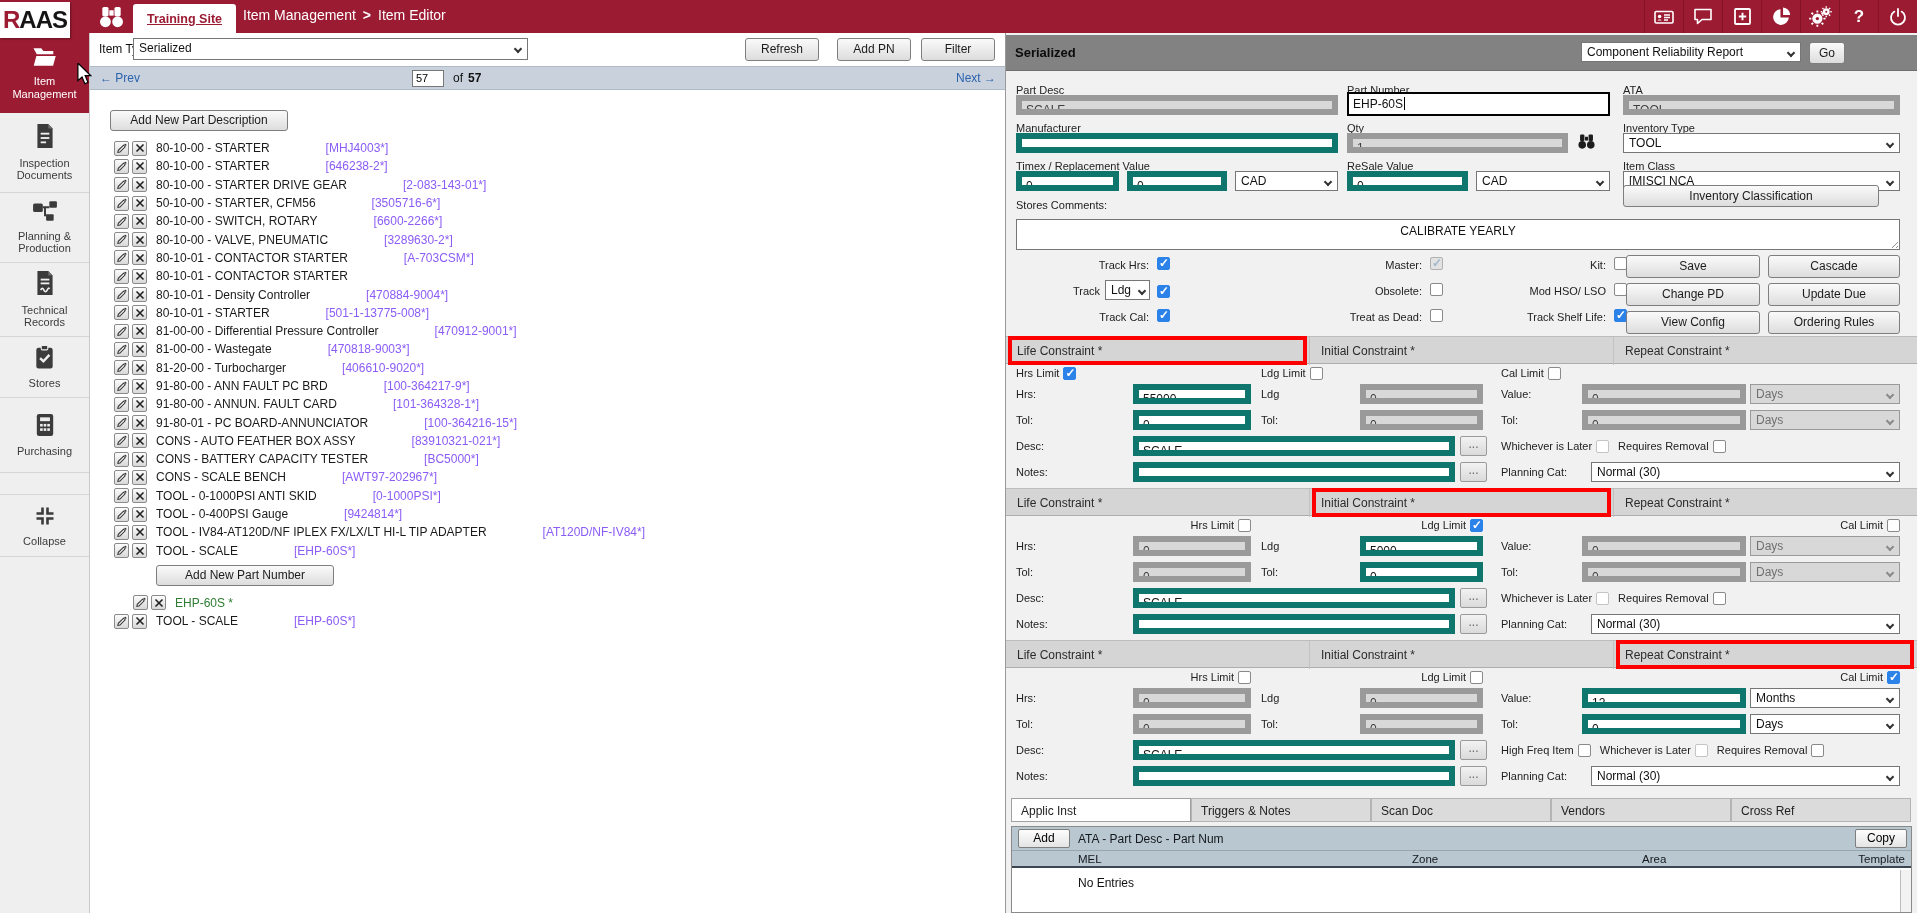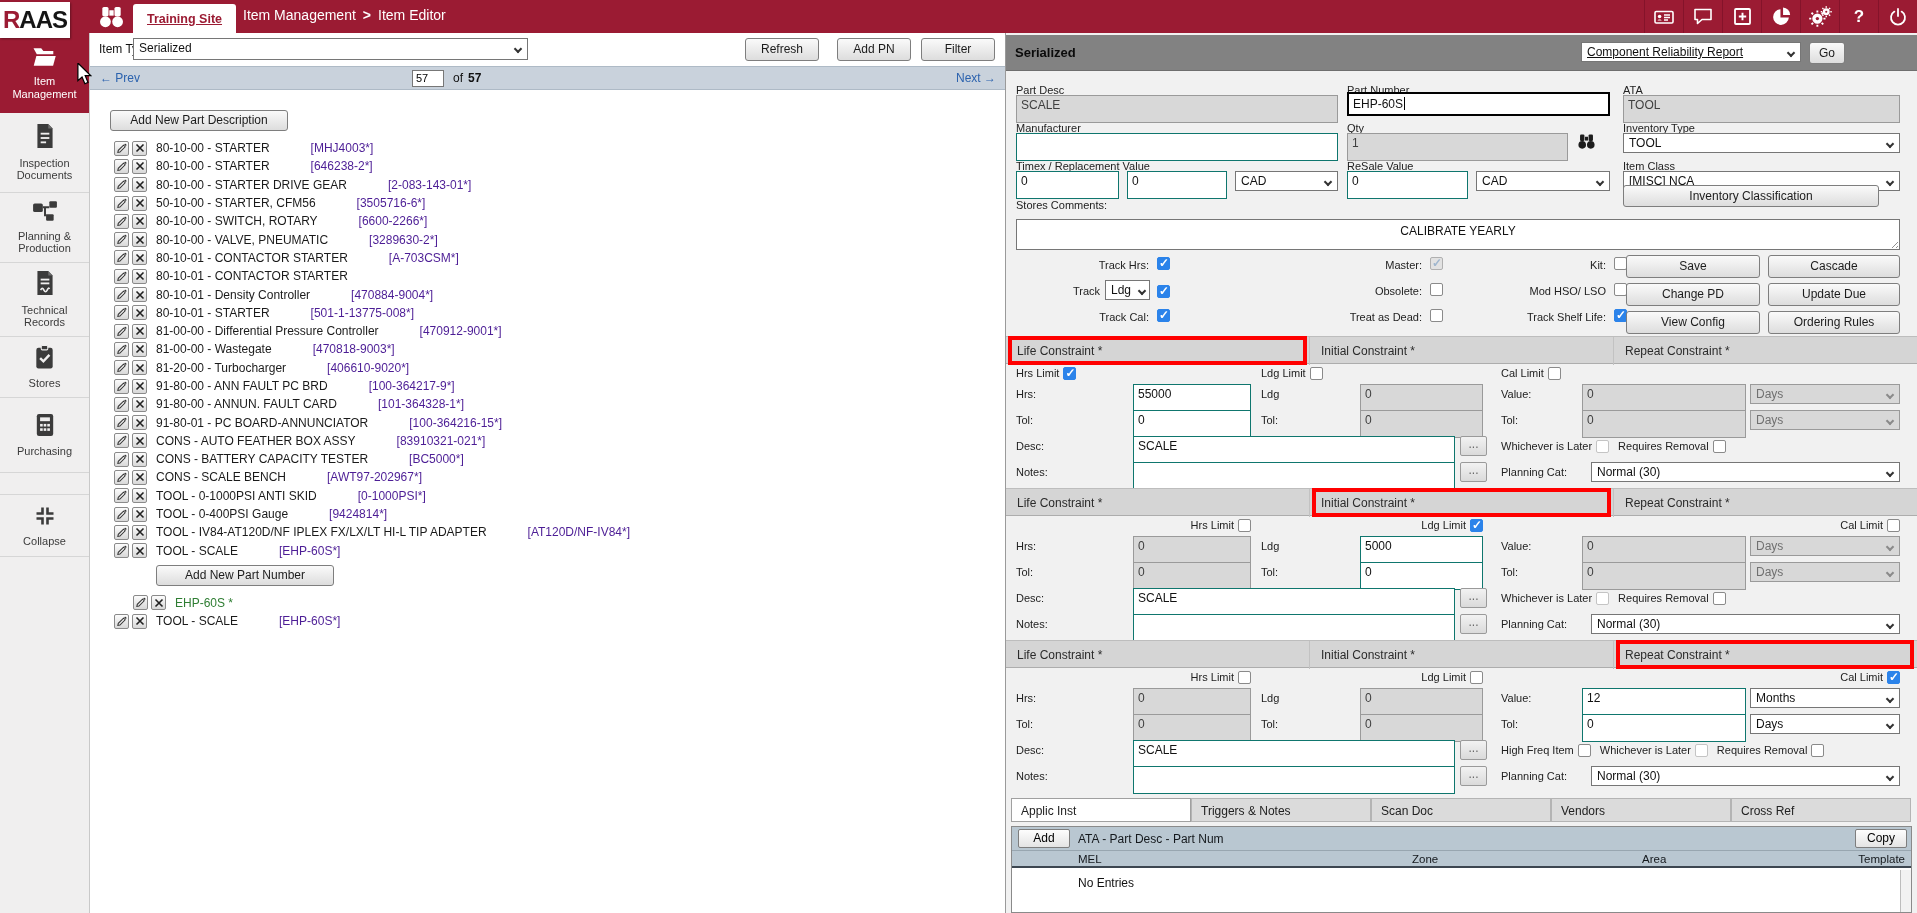--- a/index.html
+++ b/index.html
@@ -59,32 +59,32 @@
   .addbtn { display:block; margin:0; width:178px; height:21px; line-height:19px; position:static; }
   #add-desc-btn { margin:20px 0 8px 20px; }
   #add-num-btn  { margin:5px 0 8px 66px; }
   .prow { height:18.3px; display:flex; align-items:center; padding-left:24px; font-size:12px; color:#1A1A1A; white-space:nowrap; }
   .prow.indent { padding-left:43px; }
   .mini { width:15px; height:15px; border:1px solid #8A8A8A; border-radius:2px;
           background:linear-gradient(#FCFCFC,#D8D8D8); display:inline-flex; align-items:center;
           justify-content:center; margin-right:3px; flex:0 0 auto; }
   .ptext { margin-left:6px; }
   .pdesc.green { color:#2E7D32; }
-  .ppn { color:#4c1d95; margin-left:0;padding-left:41px; }
+  .ppn { color:#8b5cf6; margin-left:15px;padding-left:41px; }
 
   
   #rightpanel { position:absolute; left:1005px; top:33px; width:912px; height:880px; background:#F1F1F1;
                 border-left:1px solid #9A9A9A; font-size:11px; }
   #rtitle { position:absolute; left:0; top:2px; width:912px; height:36px; background:#828282;
             border-bottom:1px solid #6e6e6e; }
   #rtitle-text { position:absolute; left:9px; top:10px; font-weight:bold; font-size:13px; color:#0B0B0B; }
-  #report-select { left:575px; top:7px; width:220px;text-decoration:underline; }
+  #report-select { left:575px; top:7px; width:220px; }
   #go-btn { left:803px; top:7px; width:36px; height:22px; line-height:20px; }
   .flabel { position:absolute; font-size:11px; color:#222; }
-  .inp { position:absolute; height:28px; background:#fff; border:1px solid #0f766e; font-size:12px;
+  .inp { position:absolute; height:20px; background:#fff; border:6px solid #0f766e; font-size:12px;
          color:#111; padding:2px 4px; overflow:hidden; white-space:nowrap; }
   .inp.dis { background:#D8D8D8; border-color:#9A9A9A; color:#3F3F3F; }
   .sel { position:absolute; height:20px; background:#fff; border:1px solid #767676; font-size:12px;
          color:#111; padding:2px 18px 2px 5px; overflow:hidden; white-space:nowrap; }
   .sel.dis { background:#D8D8D8; border-color:#9A9A9A; color:#707070; }
   .sel.dis .chev { border-color:#8A8A8A; }
   #pn-input { border:2px solid #000; height:24px; padding-top:3px; }
   .caret { display:inline-block; width:1px; height:13px; background:#000; vertical-align:-2px; margin-left:1px; }
   .ta { position:absolute; background:#fff; border:1px solid #767676; font-size:12px; color:#111; padding:4px 1px;text-align:center; }
   .grip { position:absolute; right:1px; bottom:1px; width:9px; height:9px;

